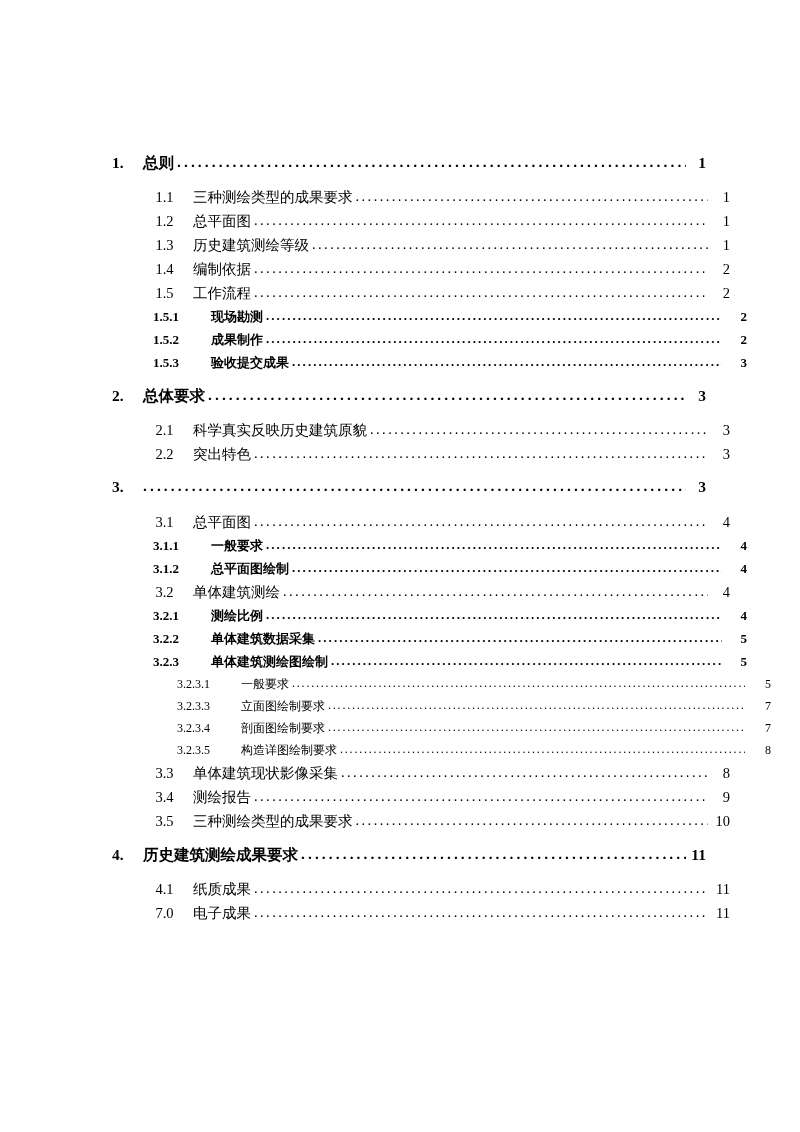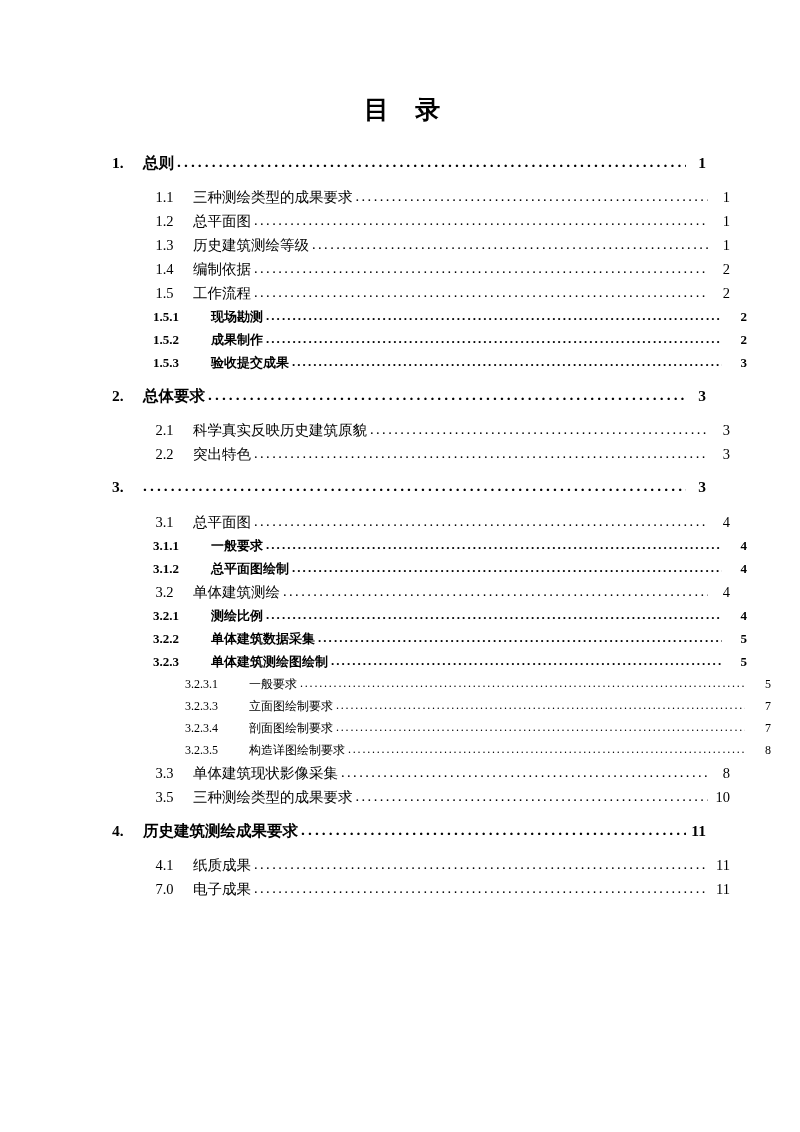--- a/index.html
+++ b/index.html
@@ -107,33 +107,32 @@
   .lvl3 .toc-num { width: 58px; }
   .lvl3 .toc-page { width: 22px; }
 
   
   .lvl4 {
     font-weight: normal;
     font-size: 12px;
     margin-left: 65px;
     height: 22px;
   }
-  .lvl4 .toc-num { width: 64px; margin-left: 8px; }
+  .lvl4 .toc-num { width: 64px; }
   .lvl4 .toc-page { width: 23px; }
 
   
   .gap-before { margin-top: 9px; }
   .gap-after  { margin-bottom: 6px; }
 </style>
 </head>
 <body>
 
 <div class="page">
 
-  <div class="toc-title">目  录</div>
 
   <div class="toc-body" id="toc-body">
       <div class="toc-row lvl1 gap-after">
         <span class="toc-num">1.</span>
         <span class="toc-text">总则</span>
         <span class="toc-dots"></span>
         <span class="toc-page">1</span>
       </div>
       <div class="toc-row lvl2">
         <span class="toc-num">1.1</span>
@@ -272,20 +271,26 @@
         <span class="toc-dots"></span>
         <span class="toc-page">8</span>
       </div>
       <div class="toc-row lvl2">
         <span class="toc-num">3.3</span>
         <span class="toc-text">单体建筑现状影像采集</span>
         <span class="toc-dots"></span>
         <span class="toc-page">8</span>
       </div>
       <div class="toc-row lvl2">
+        <span class="toc-num">3.4</span>
+        <span class="toc-text">测绘报告</span>
+        <span class="toc-dots"></span>
+        <span class="toc-page">9</span>
+      </div>
+      <div class="toc-row lvl2">
         <span class="toc-num">3.5</span>
         <span class="toc-text">三种测绘类型的成果要求</span>
         <span class="toc-dots"></span>
         <span class="toc-page">10</span>
       </div>
       <div class="toc-row lvl1 gap-before gap-after">
         <span class="toc-num">4.</span>
         <span class="toc-text">历史建筑测绘成果要求</span>
         <span class="toc-dots"></span>
         <span class="toc-page">11</span>

